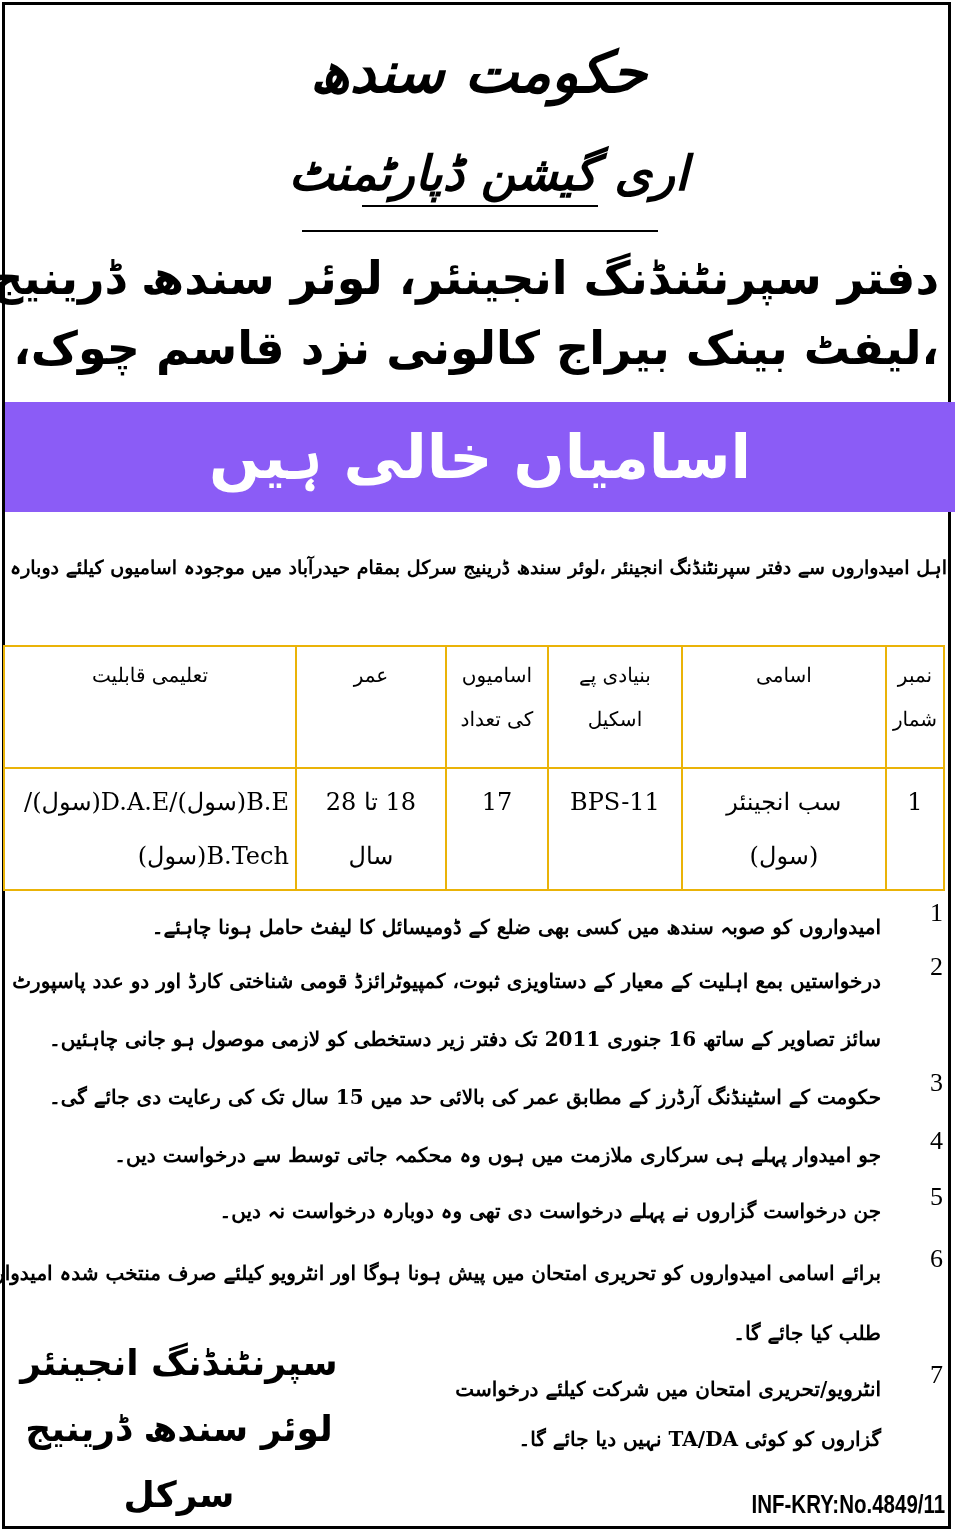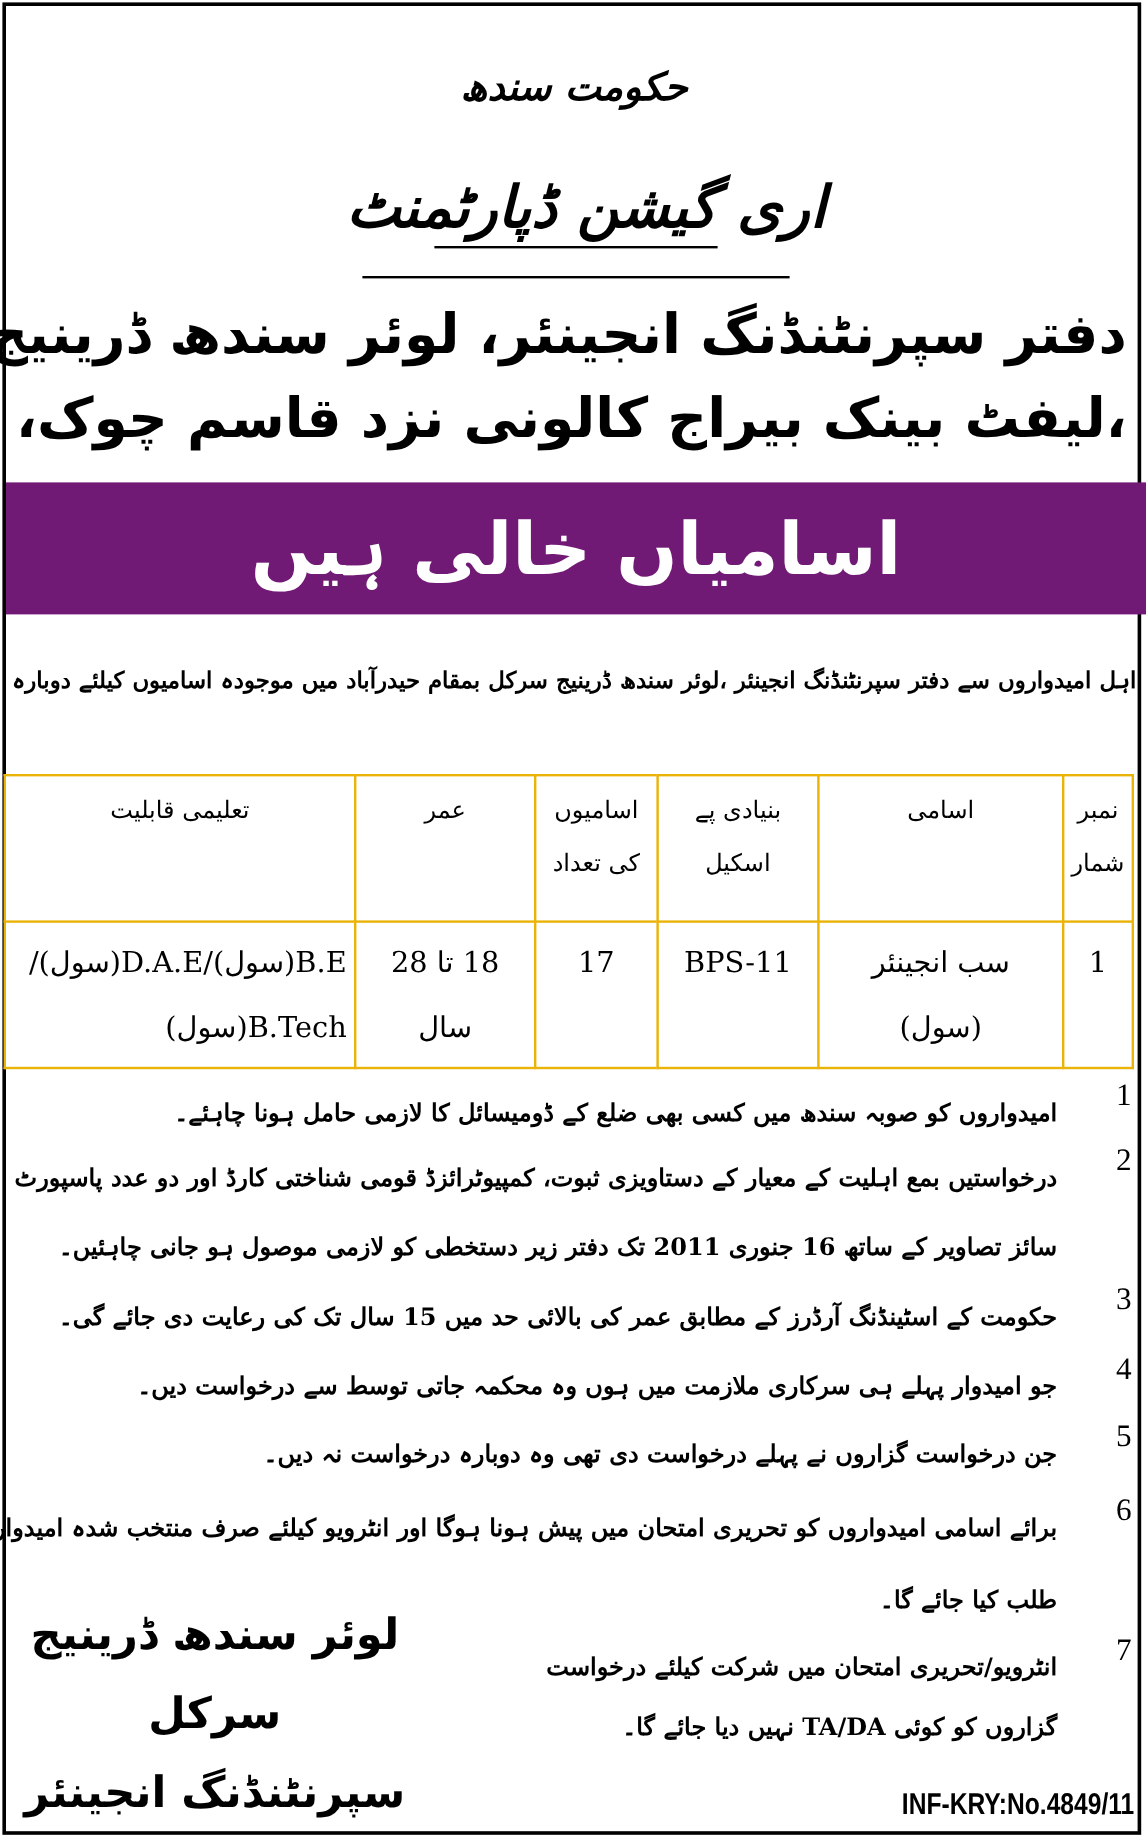--- a/index.html
+++ b/index.html
@@ -8,38 +8,38 @@
       font-family: "DejaVu Sans", sans-serif; color: #000;
     }
     .frame {
       position: absolute; left: 2px; top: 2px; width: 949px; height: 1527px;
       border: 3px solid #000; box-sizing: border-box;
     }
     .rtl { direction: rtl; unicode-bidi: embed; }
     .center { text-align: center; }
     .title1 {
       position: absolute; left: 0; right: 0; top: 42px;
-      font-family: "DejaVu Serif", serif; font-weight: bold; font-style: italic; font-size: 32px;
+      font-family: "DejaVu Serif", serif; font-weight: bold; font-style: italic; font-size: 57px;
       line-height: 60px;
     }
     .rule { position: absolute; height: 2px; background: #000; }
     .title2 {
       position: absolute; left: 0; right: 0; top: 140px;
       font-family: "DejaVu Serif", serif; font-weight: bold; font-style: italic; font-size: 48px;
       line-height: 66px;
       padding-left: 20px;
     }
     .addr {
       position: absolute; left: 18px; right: 18px;
       font-family: "DejaVu Sans", sans-serif; font-weight: bold; font-size: 46px;
       line-height: 60px; text-align: justify; text-align-last: justify; white-space: nowrap;
     }
     .banner {
       position: absolute; left: 5px; right: 2px; top: 402px; height: 110px;
-      background: #701a75; color: #fff;
+      background: #8b5cf6; color: #fff;
       font-family: "DejaVu Sans", sans-serif; font-weight: bold; font-size: 60px;
       display: flex; align-items: center; justify-content: center;
     }
     .intro {
       position: absolute; left: 10px; right: 10px; top: 540px;
       font-family: "DejaVu Serif", serif; font-size: 19px; line-height: 54px; font-weight: bold;
     }
     .intro .l1 { text-align: justify; text-align-last: justify; white-space: nowrap; }
     .tbl {
       position: absolute; left: 3px; top: 645px; width: 942px;
@@ -109,21 +109,21 @@
       <div>B.E(سول)/D.A.E(سول)/</div>
       <div>B.Tech(سول)</div>
     </td>
   </tr>
 </tbody>
   </table>
 
 <div class="notes rtl" style="top:0; bottom:0;">
   <div class="note" style="top:898px;">
     <span class="num">1</span>
-    <div class="txt">امیدواروں کو صوبہ سندھ میں کسی بھی ضلع کے ڈومیسائل کا لازمی حامل ہونا چاہئے۔</div>
+    <div class="txt">امیدواروں کو صوبہ سندھ میں کسی بھی ضلع کے ڈومیسائل کا لیفٹ حامل ہونا چاہئے۔</div>
   </div>
   <div class="note" style="top:952px;">
     <span class="num">2</span>
     <div class="txt just">درخواستیں بمع اہلیت کے معیار کے دستاویزی ثبوت، کمپیوٹرائزڈ قومی شناختی کارڈ اور دو عدد پاسپورٹ</div>
     <div class="txt" style="top:58px;">سائز تصاویر کے ساتھ 16 جنوری 2011 تک دفتر زیر دستخطی کو لازمی موصول ہو جانی چاہئیں۔</div>
   </div>
   <div class="note" style="top:1068px;">
     <span class="num">3</span>
     <div class="txt">حکومت کے اسٹینڈنگ آرڈرز کے مطابق عمر کی بالائی حد میں 15 سال تک کی رعایت دی جائے گی۔</div>
   </div>
@@ -141,18 +141,18 @@
     <div class="txt" style="top:60px;">طلب کیا جائے گا۔</div>
   </div>
   <div class="note" style="top:1360px;">
     <span class="num">7</span>
     <div class="txt" style="left:440px;">انٹرویو/تحریری امتحان میں شرکت کیلئے درخواست</div>
     <div class="txt" style="top:50px; left:440px;">گزاروں کو کوئی TA/DA نہیں دیا جائے گا۔</div>
   </div>
 </div>
 
 <div class="sig rtl" style="top:1330px;">
+  <div>سپرنٹنڈنگ انجینئر</div>
   <div>لوئر سندھ ڈرینیج سرکل</div>
-  <div>سپرنٹنڈنگ انجینئر</div>
   <div>حیدرآباد</div>
 </div>
 
 <div class="ref">INF-KRY:No.4849/11</div>
 
 </body></html>

